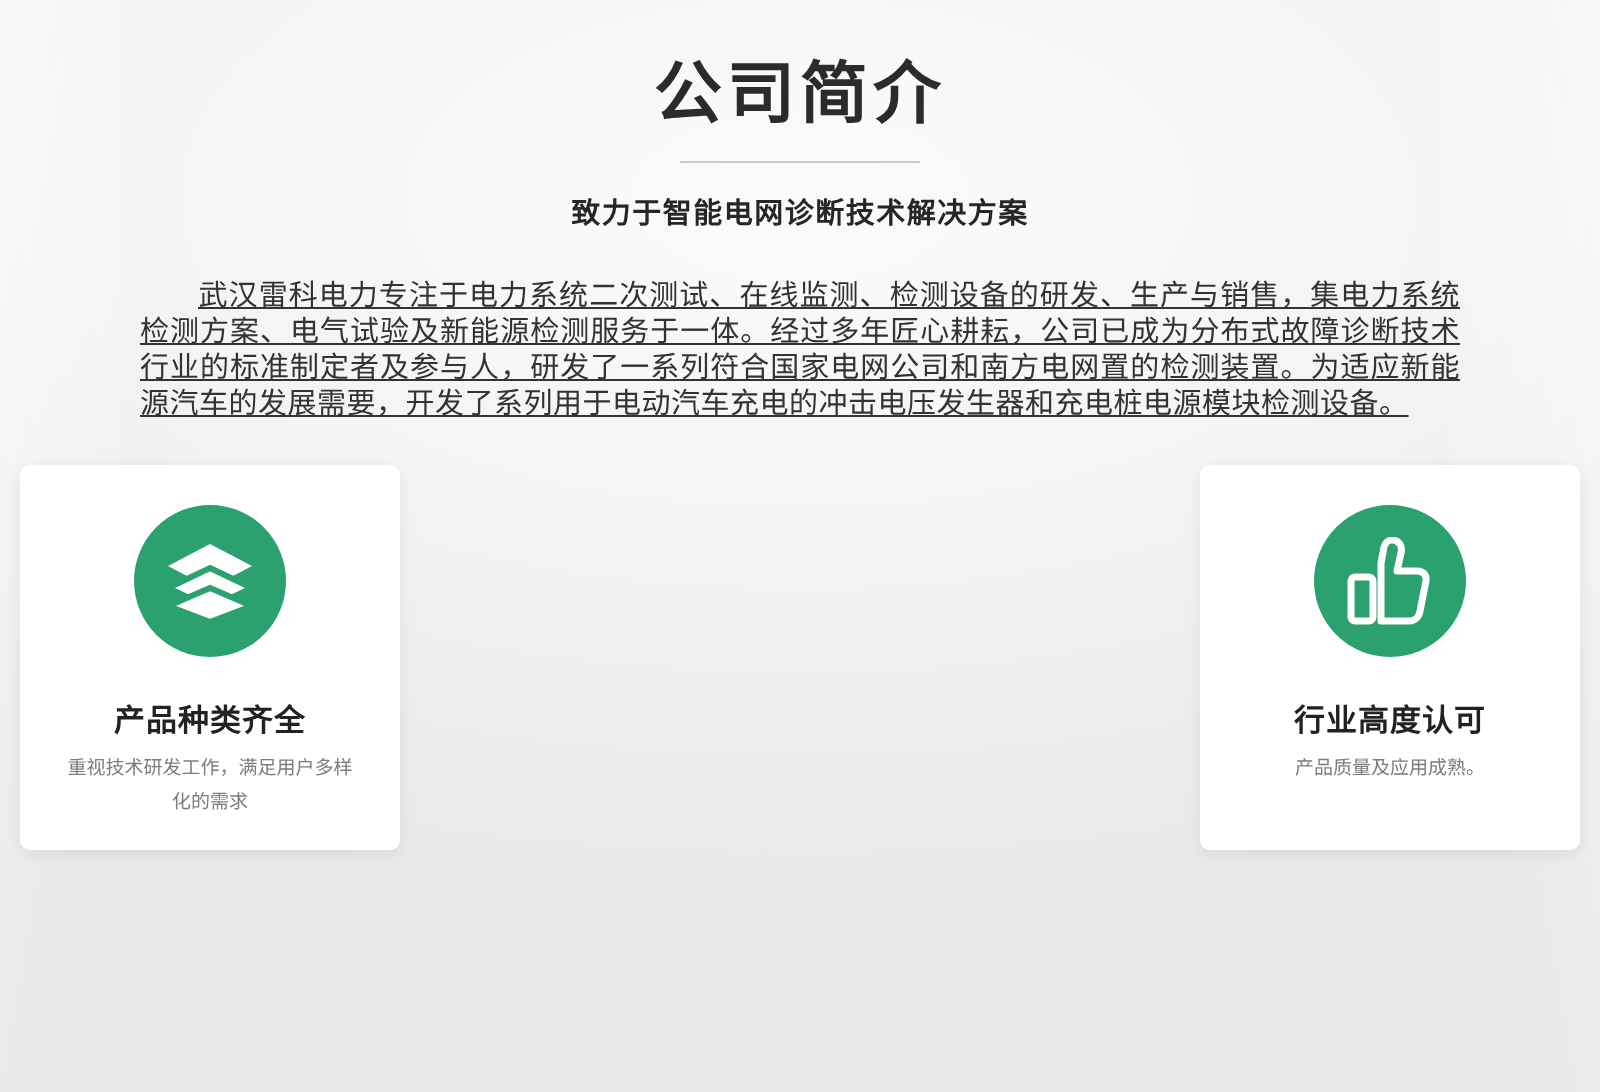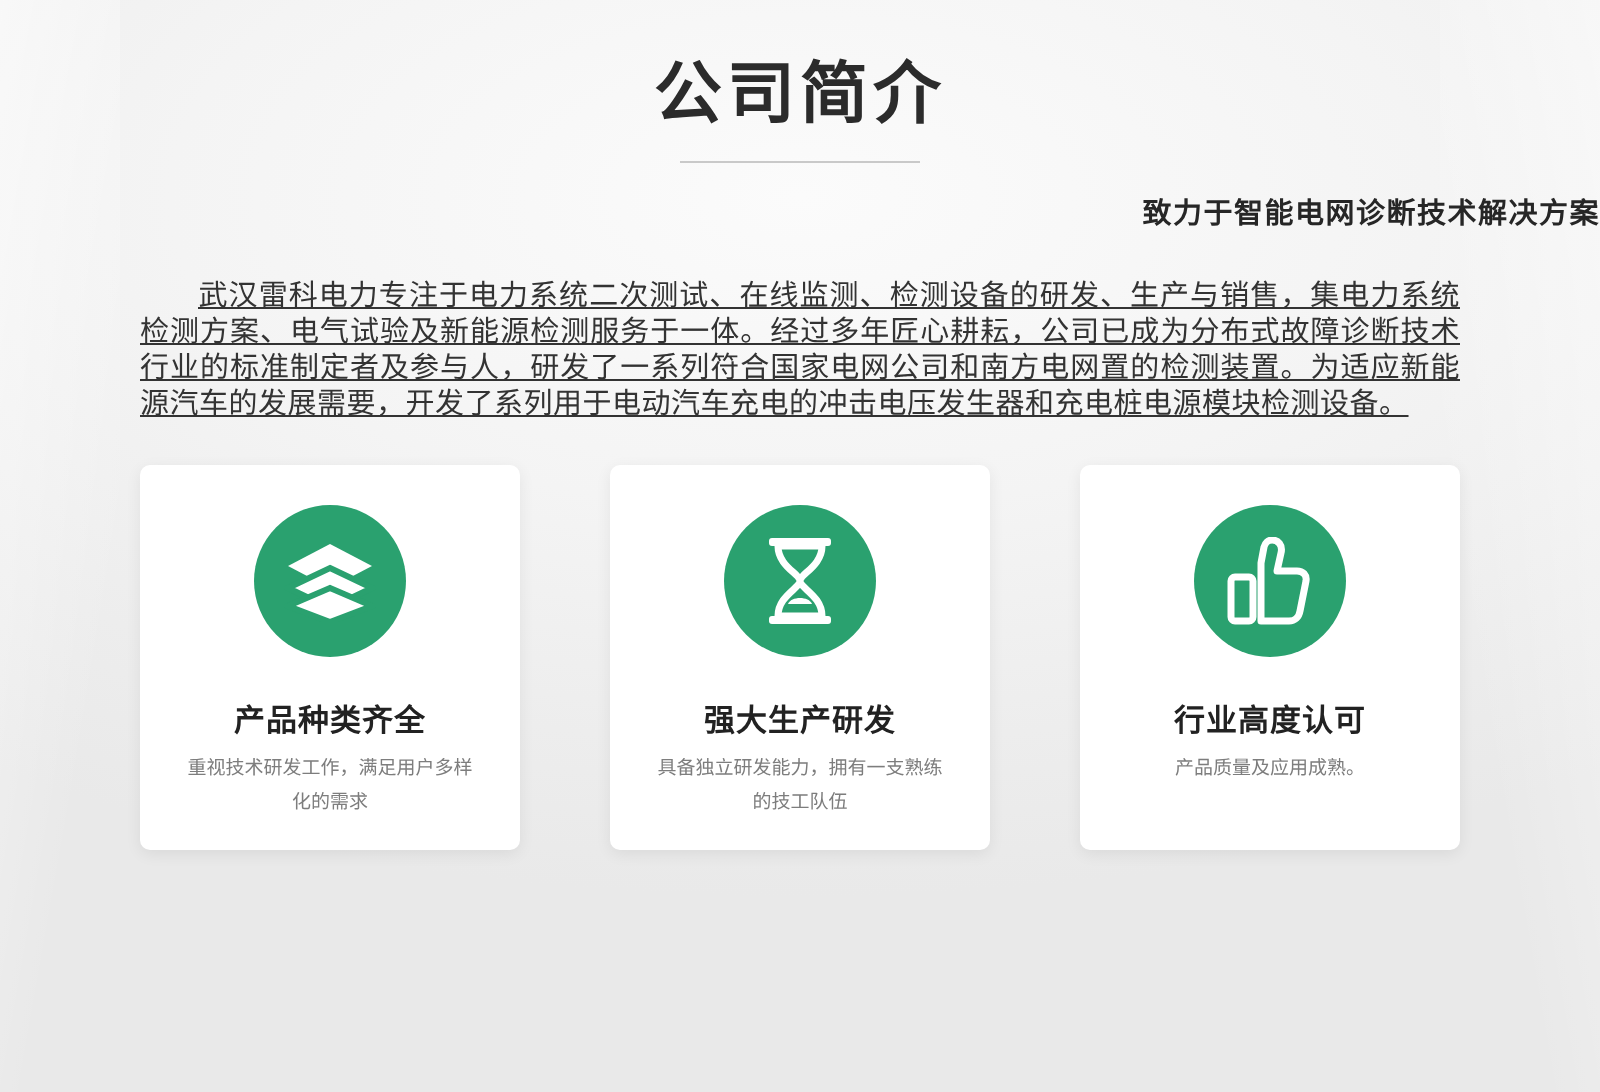--- a/index.html
+++ b/index.html
@@ -64,21 +64,20 @@
     border-top: 2px solid #c9c9c9;
     margin: 30px auto 26px auto;
   }
 
   .subtitle {
     font-size: 29px;
     font-weight: 700;
     letter-spacing: 1.5px;
     color: #262626;
     margin: 0;
-    text-align: right;
   }
 
   .body-copy {
     position: relative;
     z-index: 2;
     margin: 46px auto 0 auto;
     width: 1320px;
     font-size: 29px;
     line-height: 36px;
     color: #333333;
@@ -89,21 +88,21 @@
   }
   .body-copy .indent {
     display: inline-block;
     width: 58px;
   }
 
   .cards {
     position: relative;
     z-index: 2;
     margin: 44px auto 0 auto;
-    width: 1320px;
+    width: 1560px;
     display: flex;
     justify-content: space-between;
   }
 
   .card {
     width: 380px;
     height: 385px;
     background: #ffffff;
     border-radius: 10px;
     box-shadow: 0 4px 16px rgba(0,0,0,0.07);
@@ -166,32 +165,20 @@
         <svg width="92" height="82" viewBox="0 0 92 82" fill="none" xmlns="http://www.w3.org/2000/svg">
           <path d="M46 4 L88 26 L46 48 L4 26 Z" fill="#ffffff"></path>
           <path d="M46 28 L88 48 L46 68 L4 48 Z" fill="#ffffff" stroke="#2aa16f" stroke-width="6"></path>
           <path d="M46 48 L88 66 L46 82 L4 66 Z" fill="#ffffff" stroke="#2aa16f" stroke-width="6"></path>
         </svg>
       </div>
       <div class="card-title">产品种类齐全</div>
       <div class="card-desc">重视技术研发工作，满足用户多样化的需求</div>
     </div>
 
-    <div class="card">
-      <div class="icon-circle">
-        <svg width="78" height="90" viewBox="0 0 78 90" fill="none" xmlns="http://www.w3.org/2000/svg">
-          <rect x="8" y="2" width="62" height="8" rx="3" fill="#ffffff"></rect>
-          <rect x="8" y="80" width="62" height="8" rx="3" fill="#ffffff"></rect>
-          <path d="M17 10 C17 30 39 38 39 45 C39 52 17 60 17 80 L61 80 C61 60 39 52 39 45 C39 38 61 30 61 10 Z" stroke="#ffffff" stroke-width="7" stroke-linejoin="round" fill="none"></path>
-          <path d="M27 68 C30 60 48 60 51 68 Z" fill="#ffffff"></path>
-        </svg>
-      </div>
-      <div class="card-title">强大生产研发</div>
-      <div class="card-desc">具备独立研发能力，拥有一支熟练的技工队伍</div>
-    </div>
 
     <div class="card">
       <div class="icon-circle">
         <svg width="86" height="88" viewBox="0 0 86 88" fill="none" xmlns="http://www.w3.org/2000/svg">
           <rect x="4" y="40" width="22" height="44" rx="4" stroke="#ffffff" stroke-width="7" fill="none"></rect>
           <path d="M34 84 L62 84 C68 84 72 80 73 74 L79 44 C80 38 76 34 70 34 L50 34 L54 16 C56 8 51 3 45 3 C41 3 38 6 37 10 L34 26 L34 84 Z" stroke="#ffffff" stroke-width="7" stroke-linejoin="round" fill="none"></path>
         </svg>
       </div>
       <div class="card-title">行业高度认可</div>
       <div class="card-desc">产品质量及应用成熟。</div>

